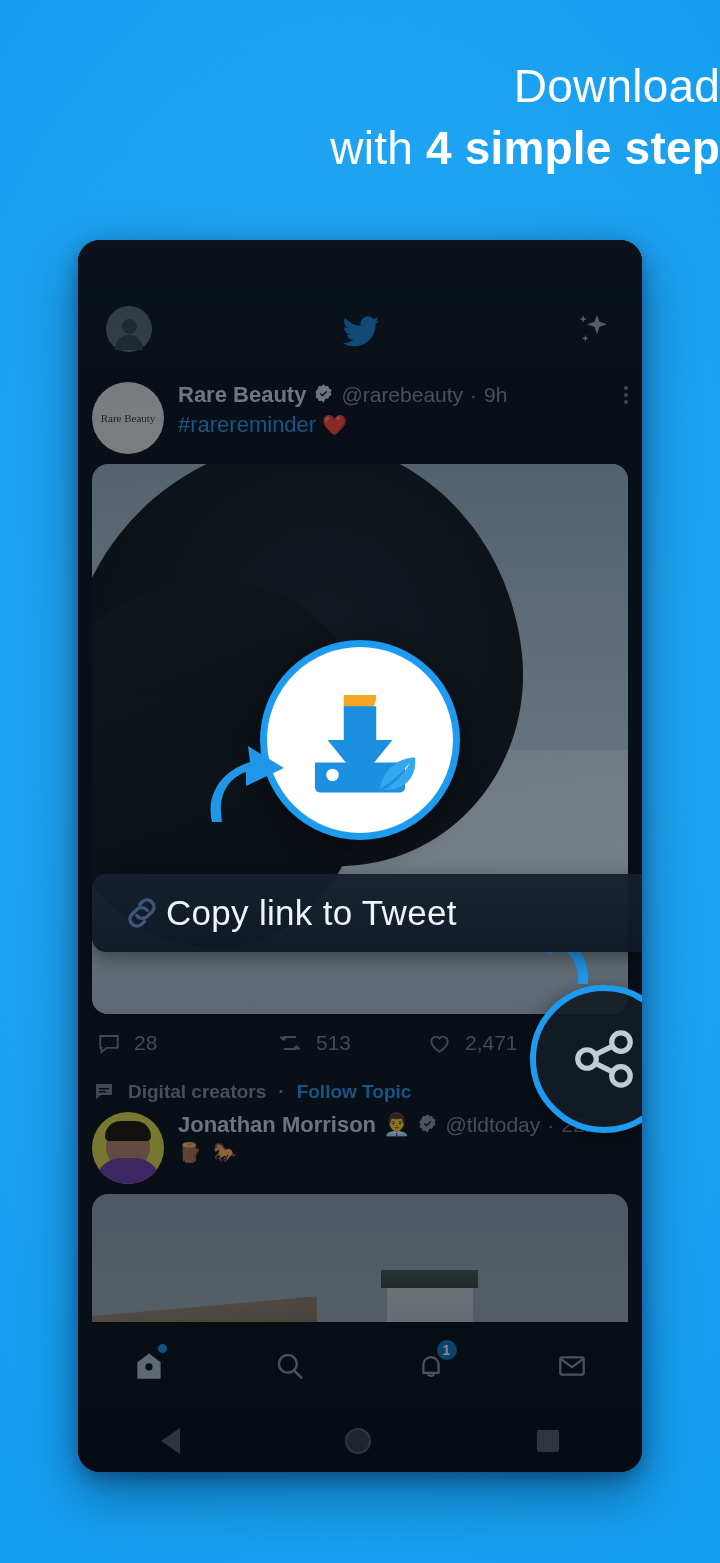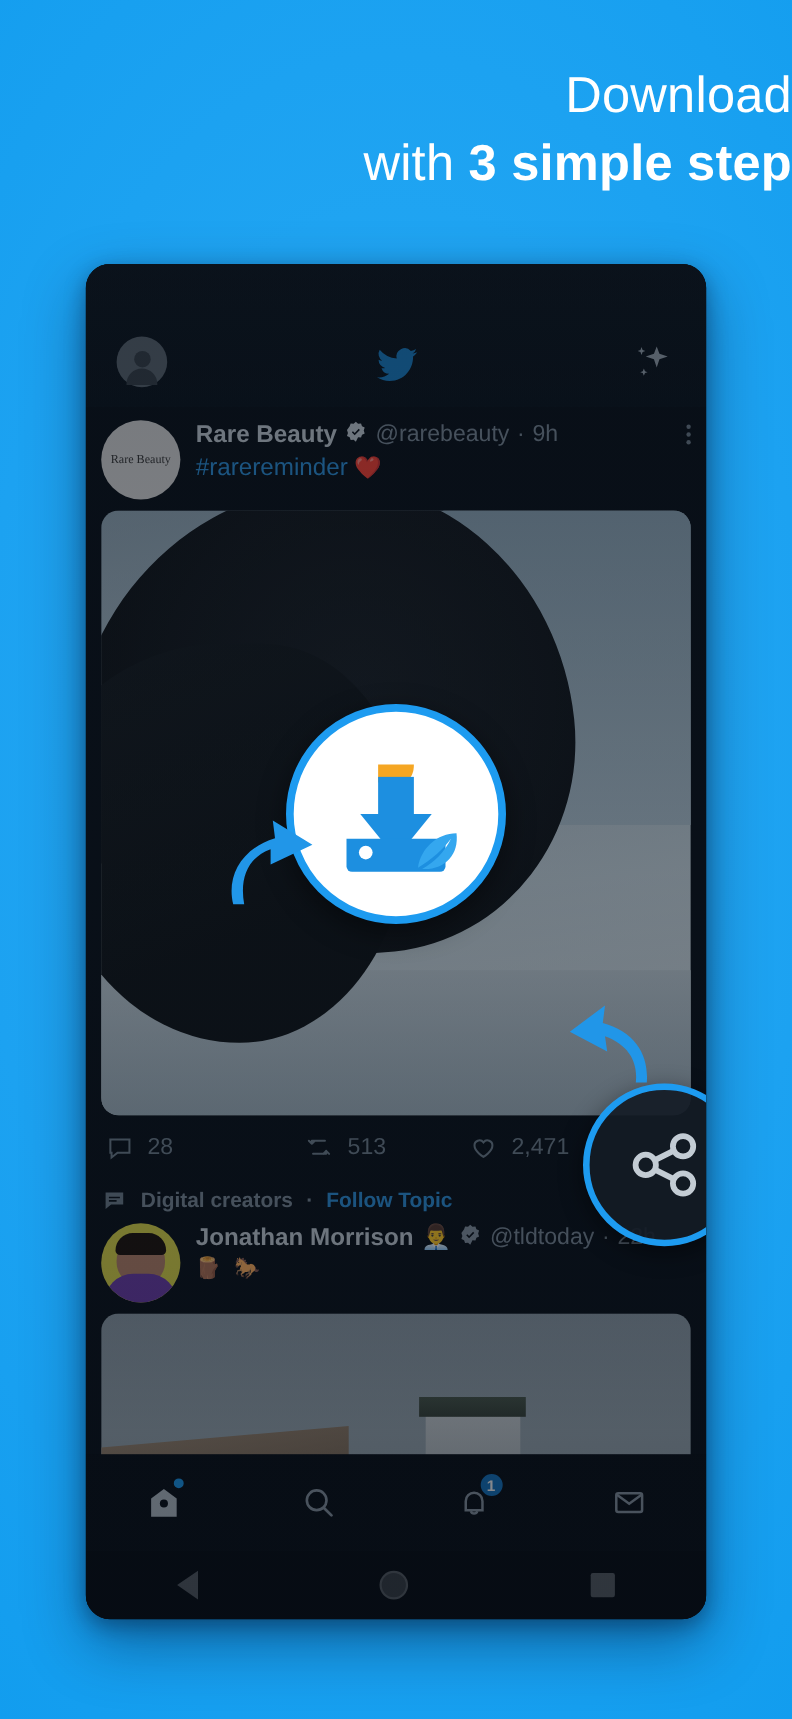--- a/index.html
+++ b/index.html
@@ -213,21 +213,21 @@
 
   .arrow { position:absolute; z-index:59; }
   .arrow-1 { left:118px; top:500px; }
   .arrow-2 { left:438px; top:668px; }
 </style>
 </head>
 <body>
 
 <div class="headline">
   <span class="l1">Download</span>
-  <span class="l2"><span>with </span><b>3 simple step</b></span>
+  <span class="l2"><span>with </span><b>4 simple step</b></span>
 </div>
 
 <div class="phone">
   <div class="screen">
 
     <div class="topbar">
       <div class="avatar-top">
         <div class="head"></div>
           <div class="body"></div>
       </div>
@@ -407,20 +407,27 @@
         <path fill="#f5a623" d="M47 24h26c0 10-5 13-12 13h-14z"></path>
         <rect x="47" y="33" width="26" height="33" fill="#1d8fe0"></rect>
         <path fill="#1d8fe0" d="M34 60h52L60 92z"></path>
         <path fill="#1d8fe0" d="M24 78h72v20a4 4 0 0 1-4 4H28a4 4 0 0 1-4-4z"></path>
         <circle cx="38" cy="88" r="5" fill="#ffffff"></circle>
         <path fill="#ffffff" d="M60 62h36v44H60z" opacity="0"></path>
         <path fill="#34a7ef" d="M104 74c-14 0-26 11-28 25 10-6 18-13 24-21-5 10-12 17-21 22 16 1 27-10 25-26z"></path>
       </svg>
     </div>
 
+    <div class="copy-banner">
+      <svg width="52" height="52" viewBox="0 0 24 24" style="position:absolute;left:24px;">
+        <path fill="none" stroke="#3d567a" stroke-width="1.6" stroke-linecap="round" d="M9.6 13.2a3.2 3.2 0 0 0 4.8.4l2.4-2.4a3.2 3.2 0 0 0-4.5-4.5l-1.4 1.4"></path>
+        <path fill="none" stroke="#3d567a" stroke-width="1.6" stroke-linecap="round" d="M14.4 10.8a3.2 3.2 0 0 0-4.8-.4l-2.4 2.4a3.2 3.2 0 0 0 4.5 4.5l1.4-1.4"></path>
+      </svg>
+      <span class="lbl">Copy link to Tweet</span>
+    </div>
 
     <div class="arrow arrow-2">
       <svg width="84" height="80" viewBox="0 0 84 80">
         <path fill="#2196e8" d="M72 76 C74 52, 62 30, 32 22 L34 6 L2 30 L36 48 L34 34 C56 42, 64 58, 62 76 Z"></path>
       </svg>
     </div>
 
     <div class="share-btn">
       <svg width="74" height="74" viewBox="0 0 24 24">
         <circle cx="17.5" cy="6.5" r="3" fill="none" stroke="#c3ccd4" stroke-width="1.7"></circle>

